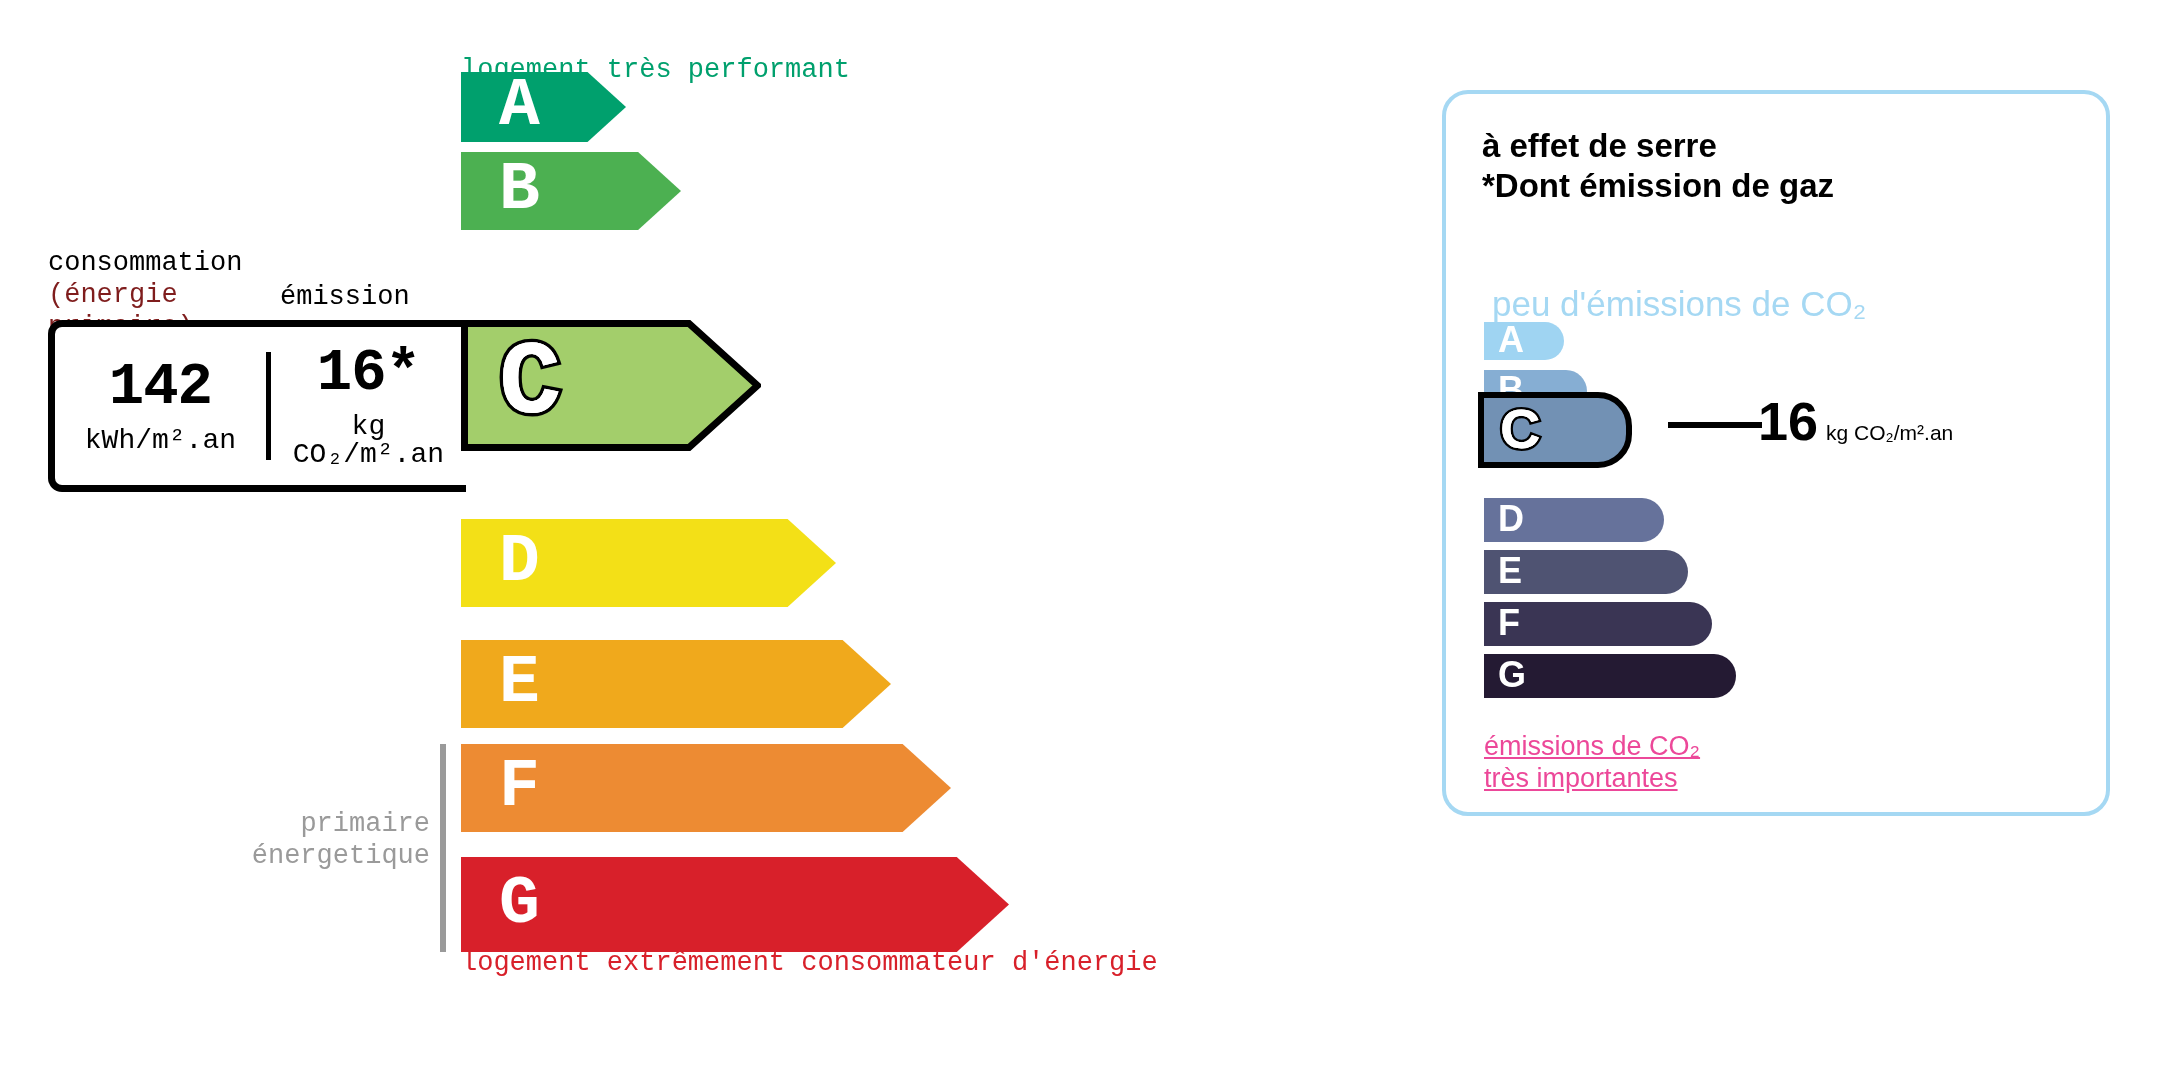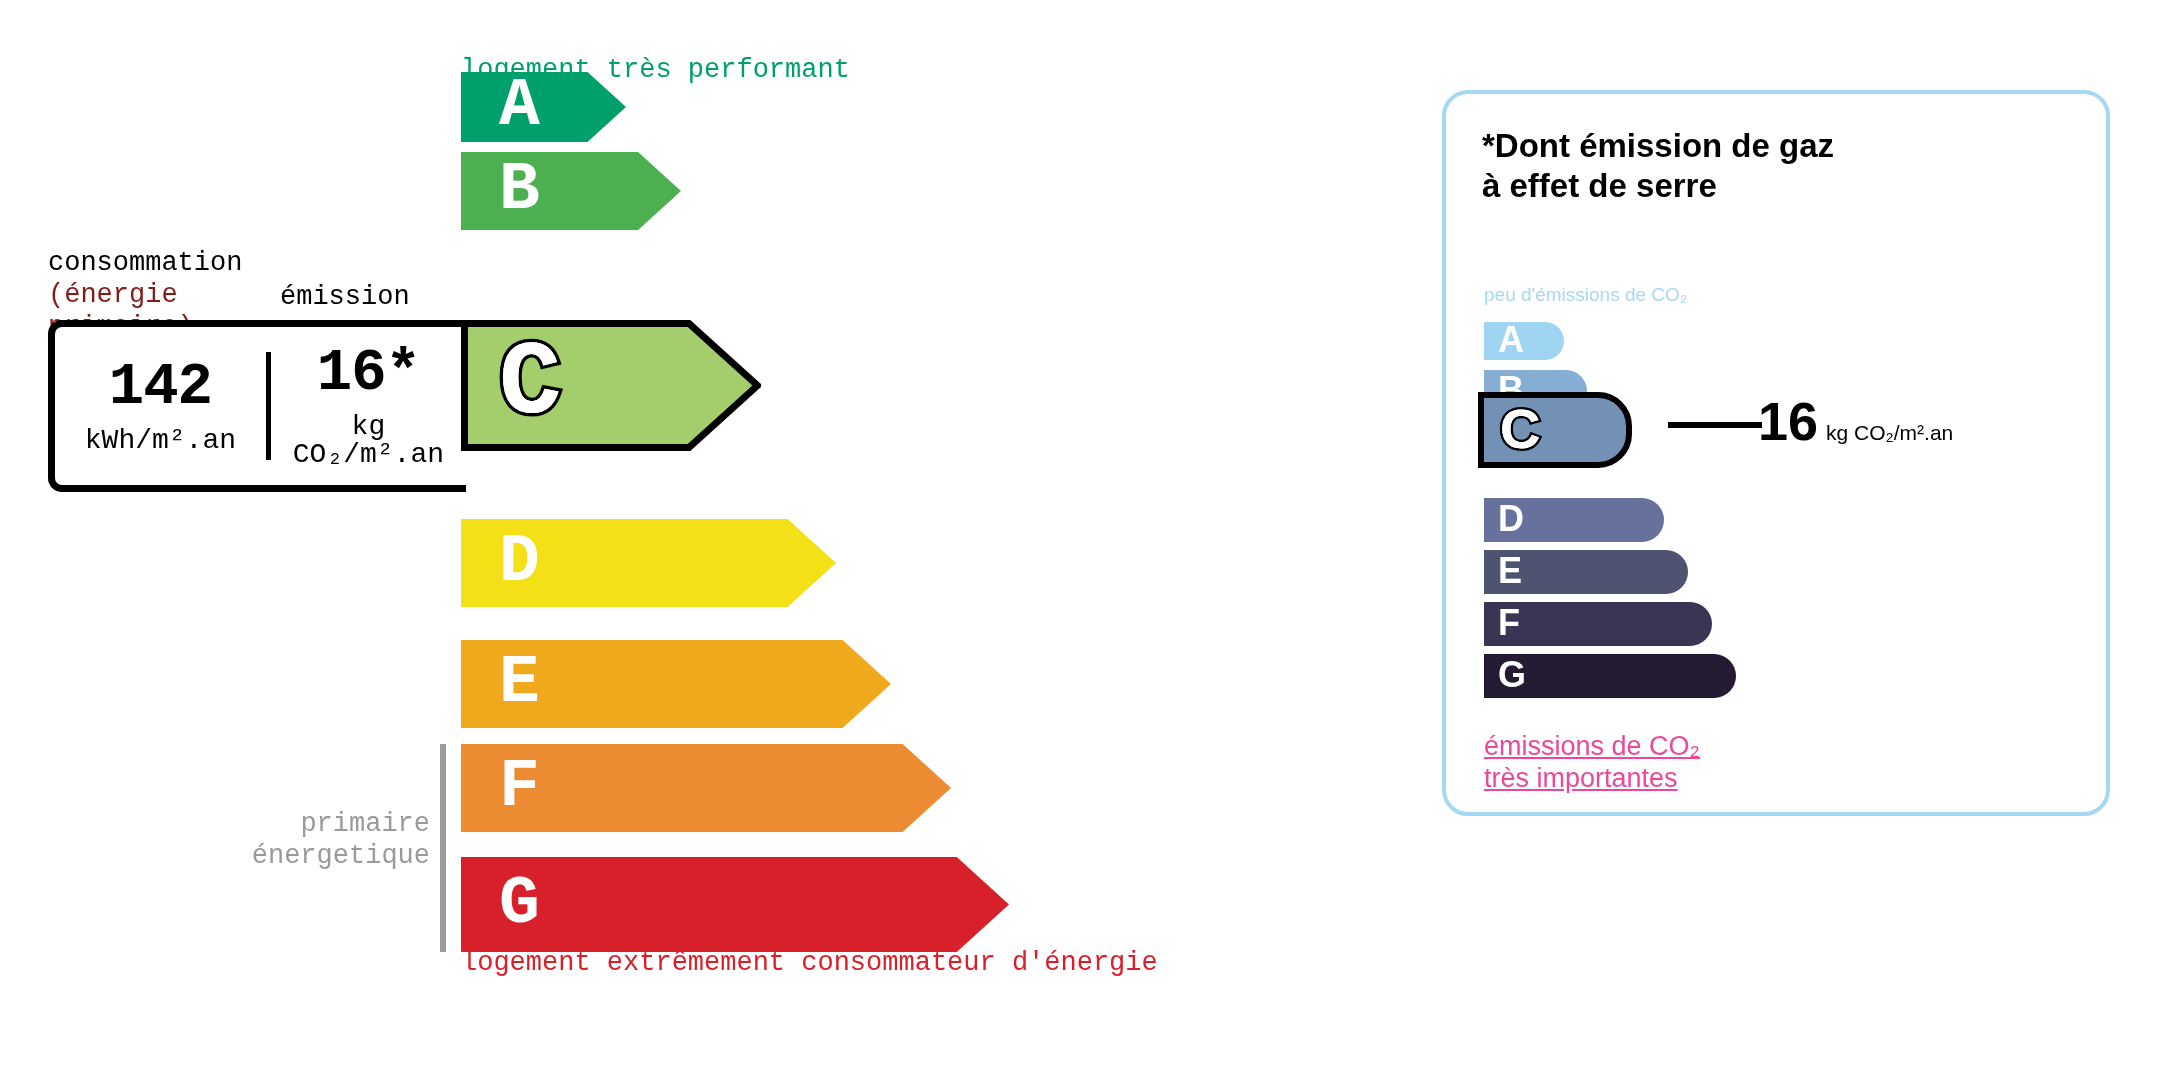--- a/index.html
+++ b/index.html
@@ -168,22 +168,22 @@
   #co2-title {
     position: absolute;
     left: 36px; top: 32px;
     font-size: 33px;
     font-weight: bold;
     line-height: 1.22;
     color: #000;
   }
   #co2-top-caption {
     position: absolute;
-    left: 38px; top: 190px;
-    font-size: 19px;
+    left: 46px; top: 190px;
+    font-size: 35px;
     color: #a5d8f3;
     white-space: nowrap;
   }
   #co2-bottom-caption {
     position: absolute;
     left: 38px; top: 636px;
     font-size: 27px;
     line-height: 1.2;
     color: #ec4899;
     text-decoration: underline;
@@ -339,22 +339,22 @@
   <div id="passoire-label">
     <div>primaire</div>
     <div>énergetique</div>
   </div>
 
   <div class="bottom-caption">logement extrêmement consommateur d'énergie</div>
 </div>
 
 <div id="co2-panel">
   <div id="co2-title">
+    <div>à effet de serre</div>
     <div>*Dont émission de gaz</div>
-    <div>à effet de serre</div>
   </div>
 
   <div id="co2-top-caption">peu d'émissions de CO₂</div>
 
   <div id="co2-rungs">
       <div class="co2-rung" style="top: 228px; width: 80px; height: 38px; background: rgb(159, 212, 242);">
         <div class="co2-letter">A</div>
       </div>
       <div class="co2-rung" style="top: 276px; width: 103px; height: 42px; background: rgb(134, 174, 211);">
         <div class="co2-letter">B</div>

